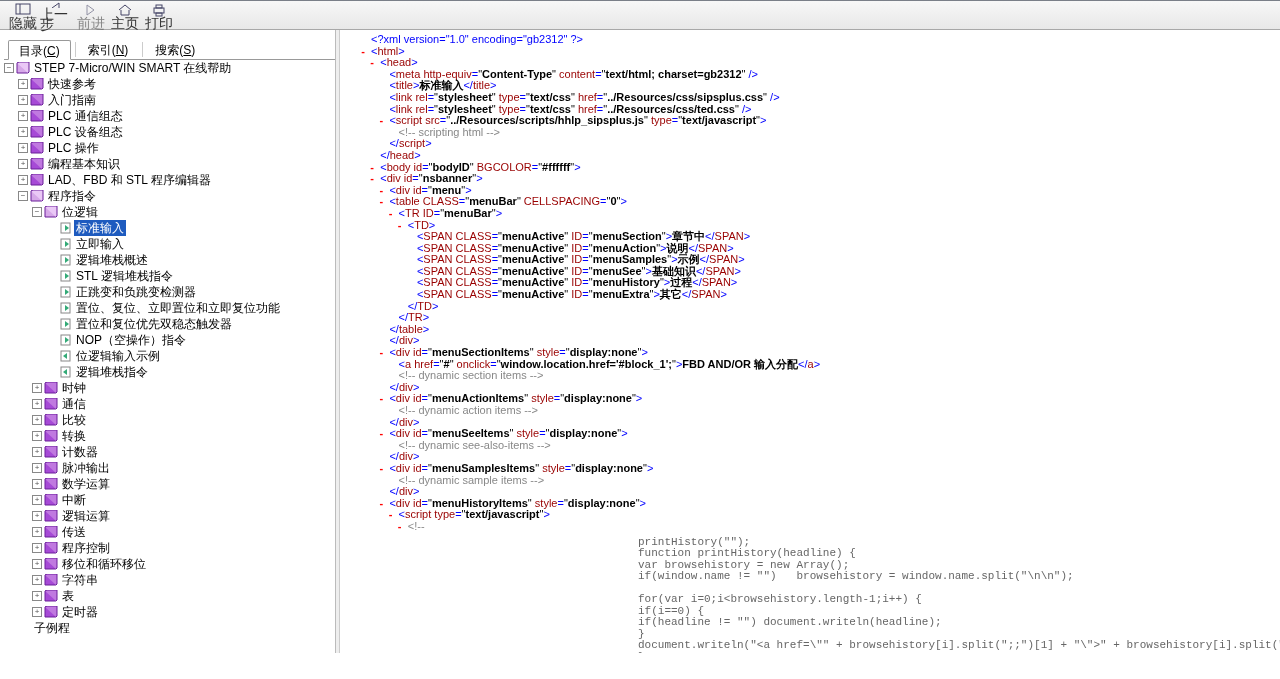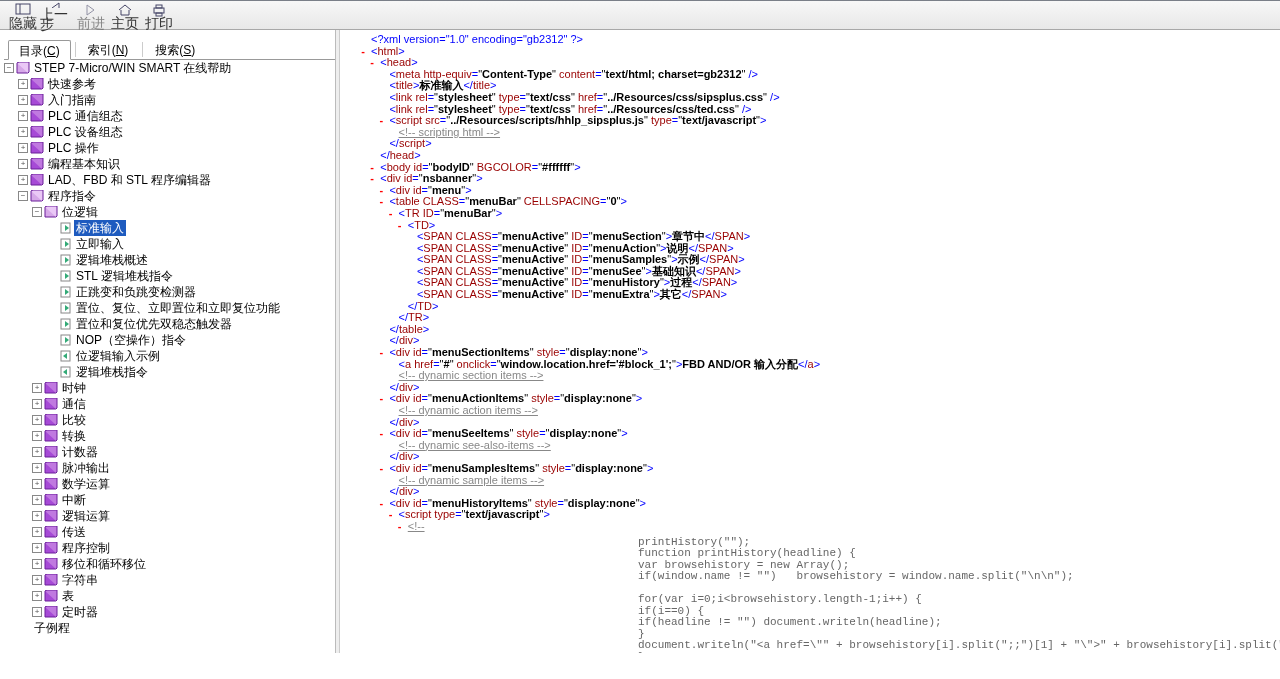--- a/index.html
+++ b/index.html
@@ -64,21 +64,21 @@
   .tree .pageicon { width:12px; height:12px; margin-right:2px; display:inline-flex; }
   .tree .lbl { padding:0 2px; }
   .tree .lbl.sel { background:#1e5bbf; color:#fff; }
 
   
   .src { white-space:pre; }
   .src .t  { color:#0000ff; }  
   .src .n  { color:#990000; }  
   .src .v  { color:#000; font-weight:bold; } 
   .src .txt{ color:#000; font-weight:bold; }
-  .src .c  { color:#888888;text-decoration:underline; }
+  .src .c  { color:#888888; }
   .src .tg { display:inline-block; width:10px; color:#ff0000; font-weight:bold; text-align:center;}
   .src .line { display:block; }
 
   .mono { font-family:Consolas,"Courier New",monospace; font-size:11px; color:#666; white-space:pre; line-height:11.5px; }
 
   
   .right::-webkit-scrollbar { width:16px; }
 </style>
 </head>
 <body>

